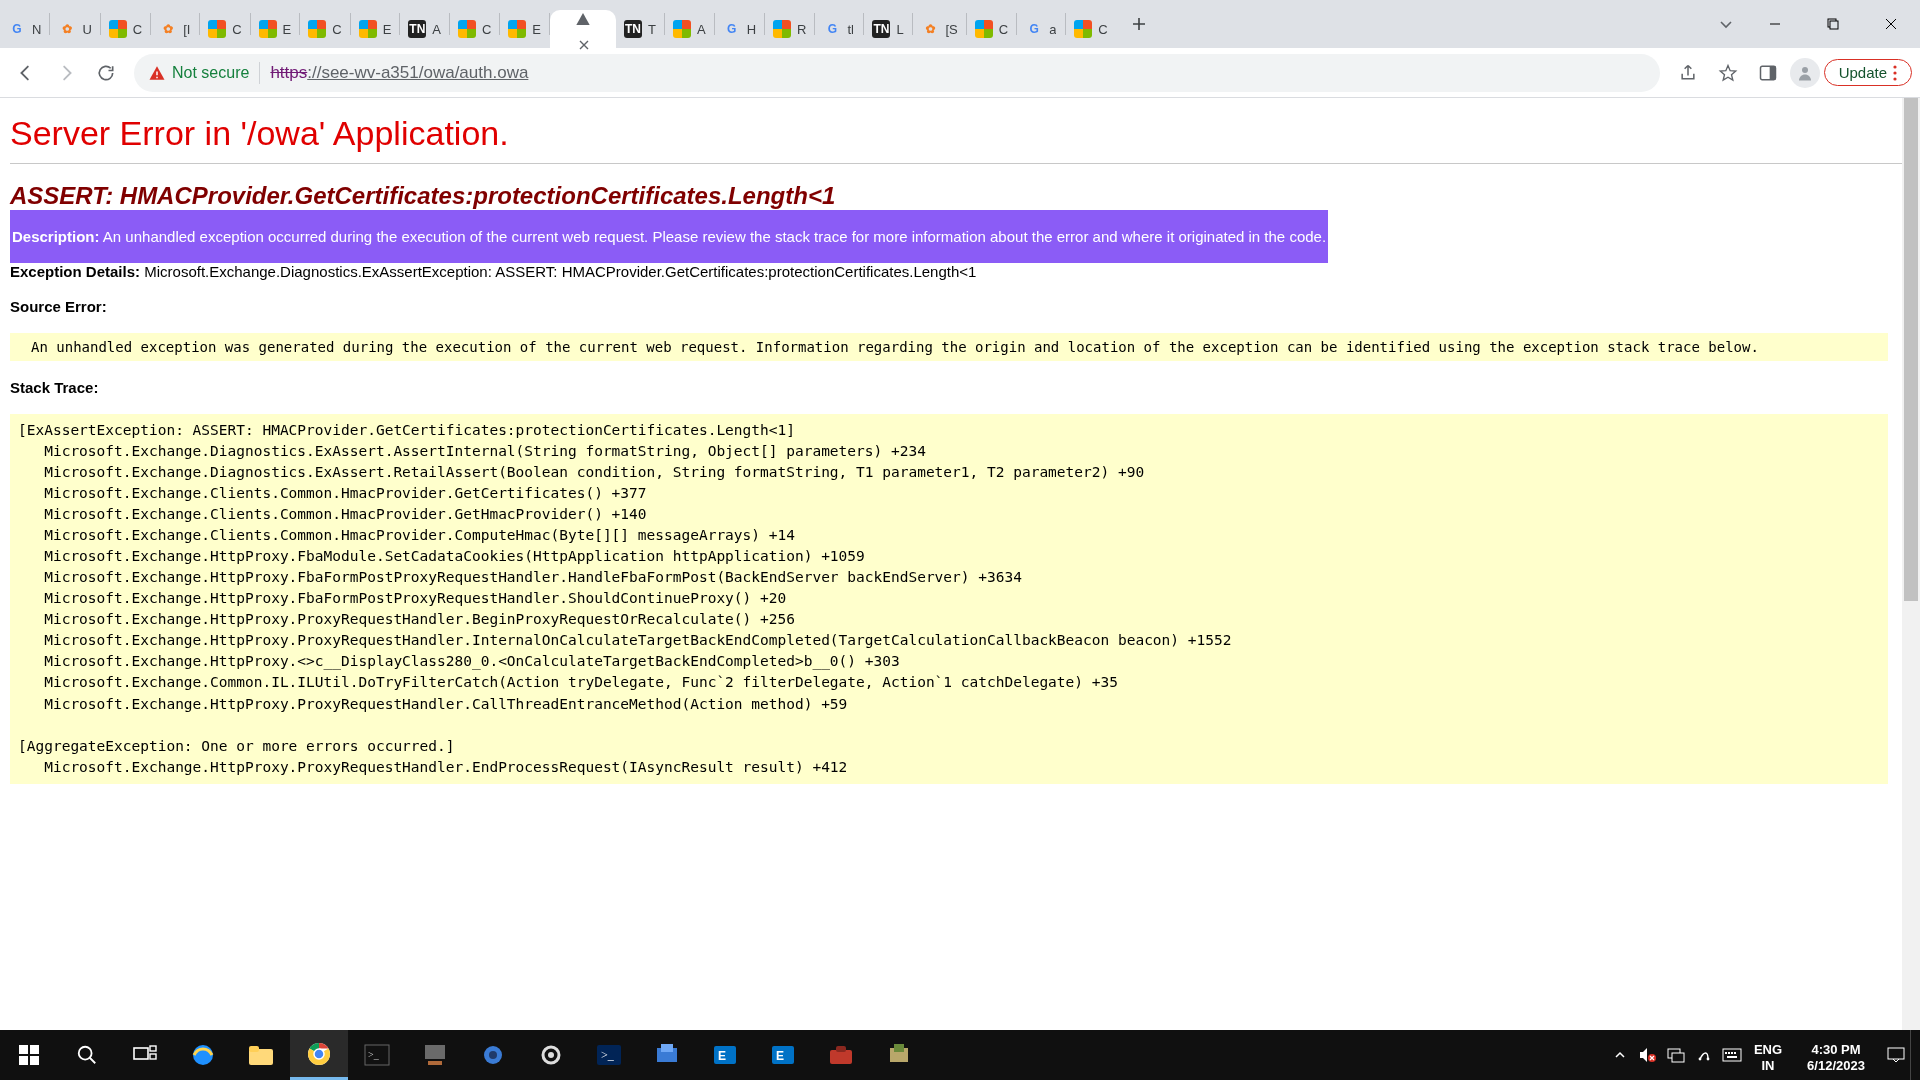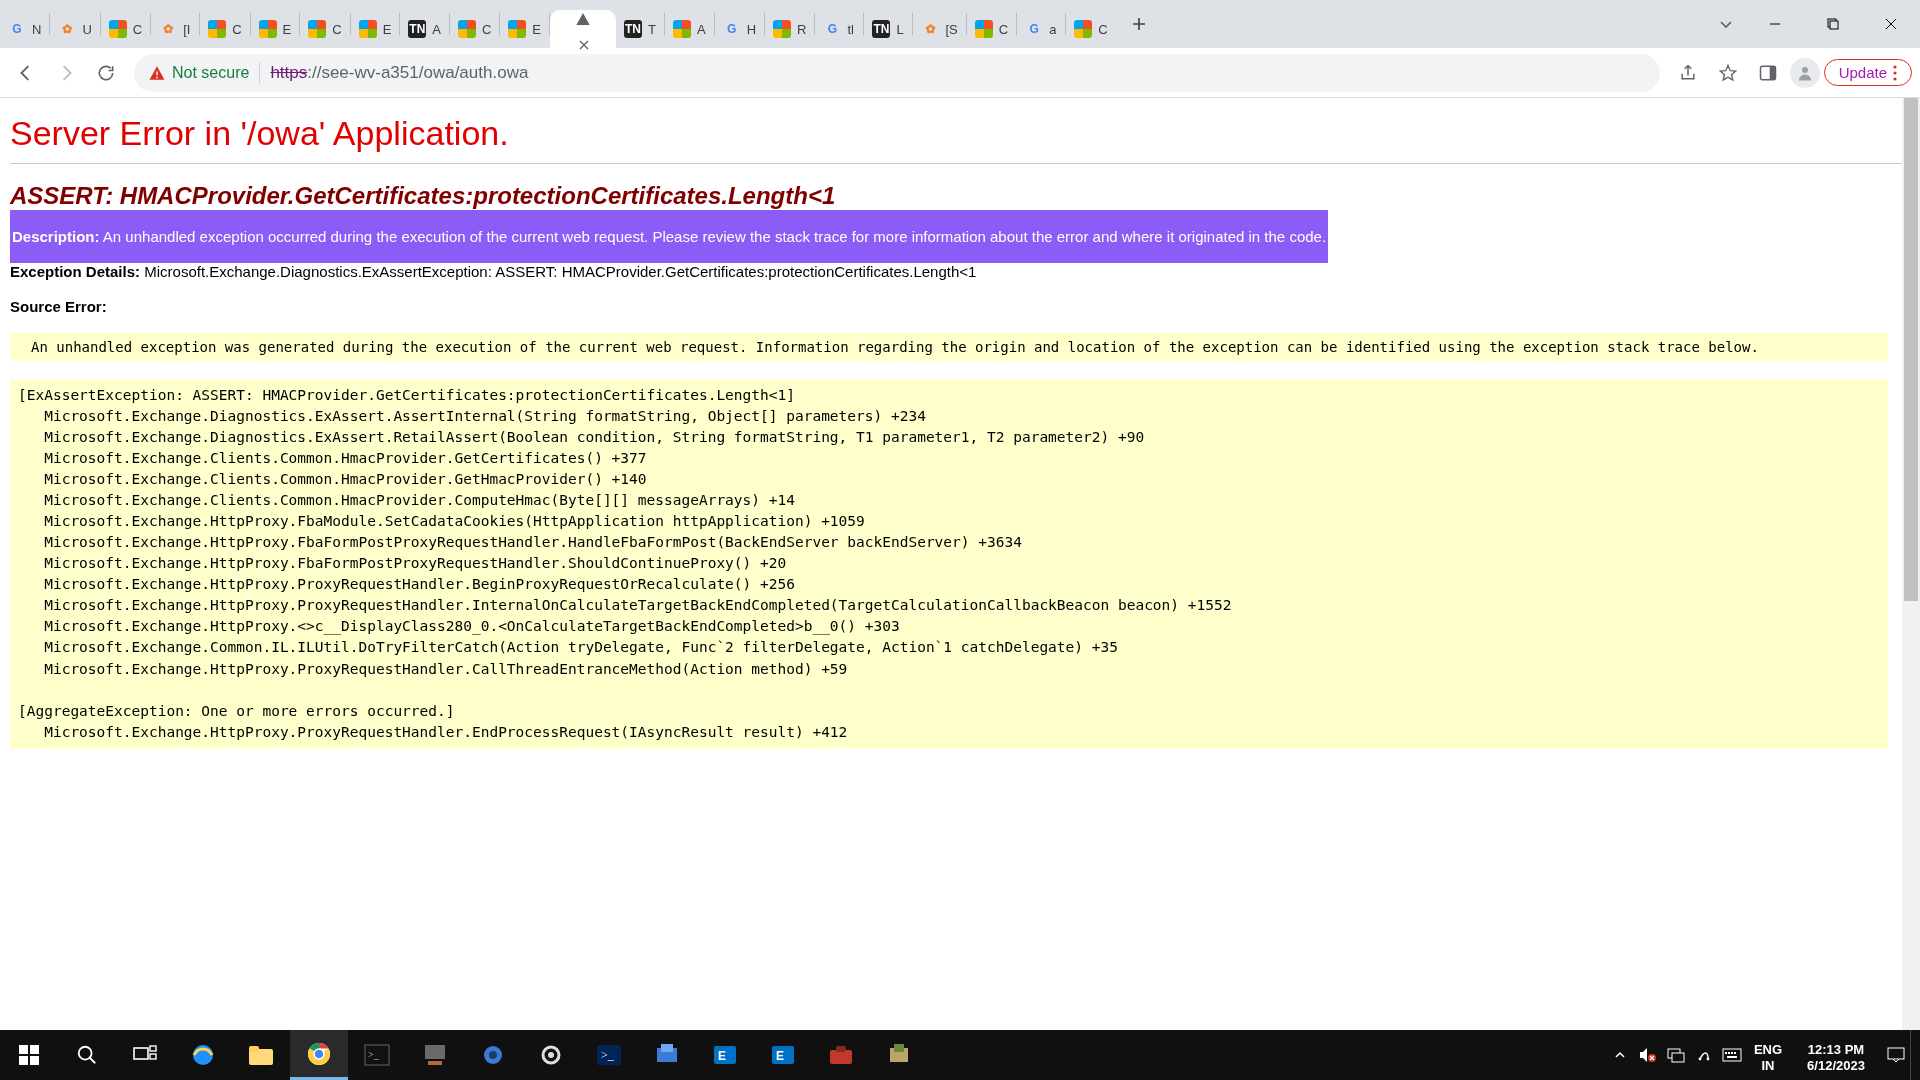--- a/index.html
+++ b/index.html
@@ -20,23 +20,23 @@
   .win-btn { width: 58px; height: 100%; display: flex; align-items: center; justify-content: center; color: #000; cursor: pointer; font-size: 12px; }
 
   .toolbar { height: 50px; background: #fff; border-bottom: 1px solid #dadce0; display: flex; align-items: center; padding: 0 8px; gap: 4px; }
   .tool-btn { width: 36px; height: 36px; display: flex; align-items: center; justify-content: center; color: #5f6368; border-radius: 50%; cursor: pointer; }
   .tool-btn.disabled { color: #b9bcc1; }
   .omnibox { flex: 1; height: 38px; background: #f1f3f4; border-radius: 20px; display: flex; align-items: center; padding: 0 14px; gap: 10px; color: #202124; font-size: 17px; margin: 0 6px; }
   .omnibox .warn { color: #15803d; display: flex; align-items: center; gap: 6px; font-size: 16px; }
   .omnibox .sep { width: 1px; height: 22px; background: #cfd2d6; }
   .omnibox .url { color: #5f6368; }
   .omnibox .url .strike { text-decoration: line-through; color: #701a75; }
-  .omnibox .url .path { color: #5f6368; }
+  .omnibox .url .path { color: #5f6368; text-decoration: underline; }
   .right-tools { display: flex; align-items: center; gap: 4px; }
-  .update-btn { height: 27px; border: 1px solid #d93025; color: #a21caf; border-radius: 18px; padding: 0 14px; display: flex; align-items: center; gap: 6px; cursor: pointer; font-size: 15px; }
+  .update-btn { height: 27px; border: 1px solid #d93025; color: #14532d; border-radius: 18px; padding: 0 14px; display: flex; align-items: center; gap: 6px; cursor: pointer; font-size: 15px; }
   .avatar-btn { width: 30px; height: 30px; background: #e8eaed; border-radius: 50%; display: flex; align-items: center; justify-content: center; color: #5f6368; cursor: pointer; }
 
   
   .viewport { position: relative; height: calc(100% - 48px - 50px - 50px); background: #fff; overflow: hidden; }
   .page { padding: 8px 10px 0 10px; font-family: Verdana, Arial, sans-serif; }
   .vscroll { position: absolute; right: 0; top: 0; bottom: 0; width: 18px; background: #f1f1f1; }
   .vscroll .thumb { position: absolute; left: 2px; right: 2px; top: 0; height: 54%; background: #c1c1c1; border-radius: 0; }
   h1.ysod { font-family: Verdana, Arial, sans-serif; font-weight: 400; color: #e00000; font-size: 34px; padding: 8px 0 10px 0; }
   hr.ysod { border: none; border-top: 1px solid #c8c8c8; margin: 0 0 18px 0; }
   h2.ysod { font-family: Verdana, Arial, sans-serif; font-style: italic; font-weight: 700; color: #800000; font-size: 24px; margin-bottom: 18px; }
@@ -305,20 +305,23 @@
     <div class="line">
       <b>Exception Details:</b>
       <span>Microsoft.Exchange.Diagnostics.ExAssertException: ASSERT: HMACProvider.GetCertificates:protectionCertificates.Length&lt;1</span>
     </div>
 
     <div class="line">
       <b>Source Error:</b>
     </div>
     <div class="codebox small">An unhandled exception was generated during the execution of the current web request. Information regarding the origin and location of the exception can be identified using the exception stack trace below.</div>
 
+    <div class="line">
+      <b>Stack Trace:</b>
+    </div>
     <div class="codebox">[ExAssertException: ASSERT: HMACProvider.GetCertificates:protectionCertificates.Length&lt;1]
    Microsoft.Exchange.Diagnostics.ExAssert.AssertInternal(String formatString, Object[] parameters) +234
    Microsoft.Exchange.Diagnostics.ExAssert.RetailAssert(Boolean condition, String formatString, T1 parameter1, T2 parameter2) +90
    Microsoft.Exchange.Clients.Common.HmacProvider.GetCertificates() +377
    Microsoft.Exchange.Clients.Common.HmacProvider.GetHmacProvider() +140
    Microsoft.Exchange.Clients.Common.HmacProvider.ComputeHmac(Byte[][] messageArrays) +14
    Microsoft.Exchange.HttpProxy.FbaModule.SetCadataCookies(HttpApplication httpApplication) +1059
    Microsoft.Exchange.HttpProxy.FbaFormPostProxyRequestHandler.HandleFbaFormPost(BackEndServer backEndServer) +3634
    Microsoft.Exchange.HttpProxy.FbaFormPostProxyRequestHandler.ShouldContinueProxy() +20
    Microsoft.Exchange.HttpProxy.ProxyRequestHandler.BeginProxyRequestOrRecalculate() +256
@@ -475,21 +478,21 @@
           <rect x="9" y="4" width="2" height="2" fill="#fff"></rect>
           <rect x="12" y="4" width="2" height="2" fill="#fff"></rect>
           <rect x="5" y="8" width="10" height="2" fill="#fff"></rect>
         </svg>
       </div>
     <div class="lang">
       <div>ENG</div>
       <div>IN</div>
     </div>
     <div class="clock">
-      <div>12:13 PM</div>
+      <div>4:30 PM</div>
       <div>6/12/2023</div>
     </div>
     <div class="tray-icon">
         <svg width="18" height="16" viewBox="0 0 18 16">
           <rect x="1" y="1" width="16" height="11" stroke="#fff" fill="none"></rect>
           <path d="M6 12l3 3 3-3" stroke="#fff" fill="none"></path>
         </svg>
       </div>
     <div class="showdesk"></div>
   </div>

